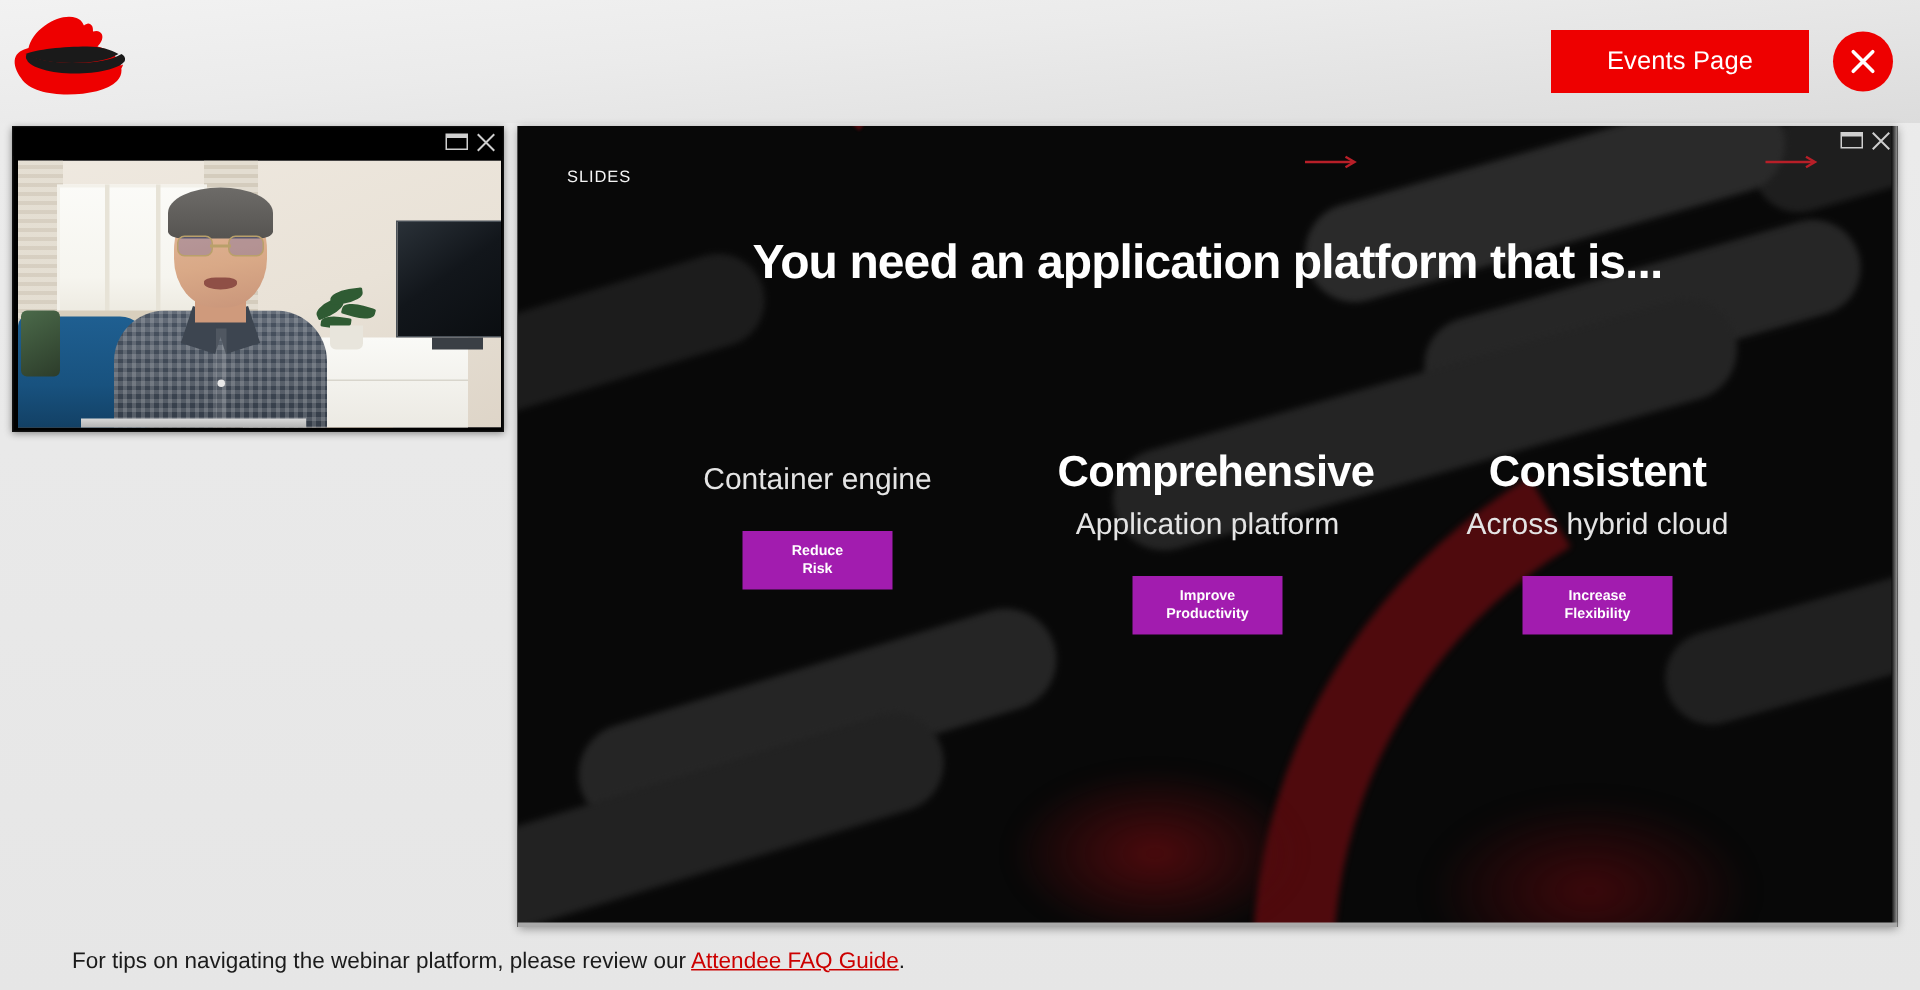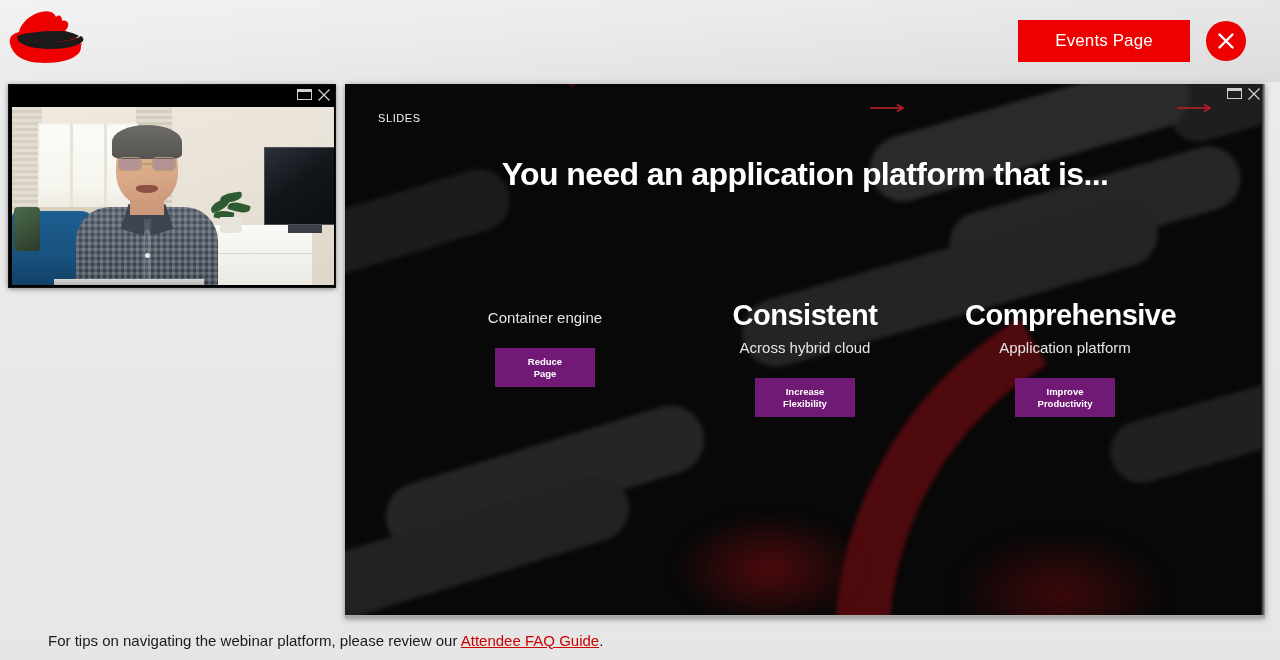--- a/index.html
+++ b/index.html
@@ -22,21 +22,21 @@
   }
   #brand { display:flex; align-items:center; padding-left:6px; }
   #rh-logo { width:104px; height:70px; display:block; }
   #brand-text {
     font-size:44px; font-weight:700; color:#151515;
     letter-spacing:-1.3px; margin-left:2px; line-height:1;
     white-space:nowrap;
   }
   #header-actions {
     margin-left:auto; display:flex; align-items:center;
-    padding-right:34px; gap:16px;
+    padding-right:18px; gap:16px;
   }
   #events-btn {
     background:#ee0000; color:#ffffff; border:none;
     font-size:17px; font-family:"Liberation Sans",sans-serif;
     width:172px; height:42px; cursor:pointer;
     letter-spacing:0.1px;
   }
   #close-circle {
     width:40px; height:40px; border-radius:50%;
     background:#ee0000; display:flex; align-items:center;
@@ -210,25 +210,25 @@
   #pillars {
     position:absolute; left:100px; top:216px; width:720px;
     display:flex; align-items:flex-start; justify-content:space-between;
   }
   .pillar { width:200px; text-align:center; position:relative; }
   .pillar-head {
     color:#ffffff; font-size:29px; font-weight:700; letter-spacing:-0.5px;
     line-height:1.05; white-space:nowrap;
   }
   .pillar-sub {
-    color:#e4e4e4; font-size:15px; font-weight:400; margin-top:9px;
+    color:#e4e4e4; font-size:20px; font-weight:400; margin-top:9px;
     white-space:nowrap;
   }
   .pillar-btn {
-    margin:22px auto 0; width:100px; height:39px; background:#701a75;
+    margin:22px auto 0; width:100px; height:39px; background:#a21caf;
     color:#ffffff; font-size:9.5px; line-height:12px; font-weight:700;
     display:flex; flex-direction:column; align-items:center;
     justify-content:center; cursor:pointer; text-align:center;
   }
   .connector {
     position:absolute; top:18px; width:38px; height:12px;
   }
   #conn1 { left:524px; }
   #conn2 { left:831px; }
   .connector svg { display:block; }
@@ -340,41 +340,41 @@
   </div>
 
   <div id="slide-content">
     <div id="slide-title">You need an application platform that is...</div>
 
     <div id="pillars">
       <div class="pillar">
         <div class="pillar-sub">Container engine</div>
         <div class="pillar-btn">
           <span>Reduce</span>
-          <span>Page</span>
+          <span>Risk</span>
+        </div>
+      </div>
+
+      <div class="pillar">
+        <div class="pillar-head">Comprehensive</div>
+        <div class="pillar-sub">Application platform</div>
+        <div class="pillar-btn">
+          <span>Improve</span>
+          <span>Productivity</span>
         </div>
       </div>
 
       <div class="pillar">
         <div class="pillar-head">Consistent</div>
         <div class="pillar-sub">Across hybrid cloud</div>
         <div class="pillar-btn">
           <span>Increase</span>
           <span>Flexibility</span>
         </div>
       </div>
-
-      <div class="pillar">
-        <div class="pillar-head">Comprehensive</div>
-        <div class="pillar-sub">Application platform</div>
-        <div class="pillar-btn">
-          <span>Improve</span>
-          <span>Productivity</span>
-        </div>
-      </div>
     </div>
 
     <div class="connector" id="conn1">
       <svg width="38" height="12" viewBox="0 0 38 12">
         <path d="M1 6 H33" stroke="#b81f28" stroke-width="1.6" fill="none"></path>
         <path d="M28 2.5 L34 6 L28 9.5" stroke="#b81f28" stroke-width="1.6" fill="none"></path>
       </svg>
     </div>
     <div class="connector" id="conn2">
       <svg width="38" height="12" viewBox="0 0 38 12">

